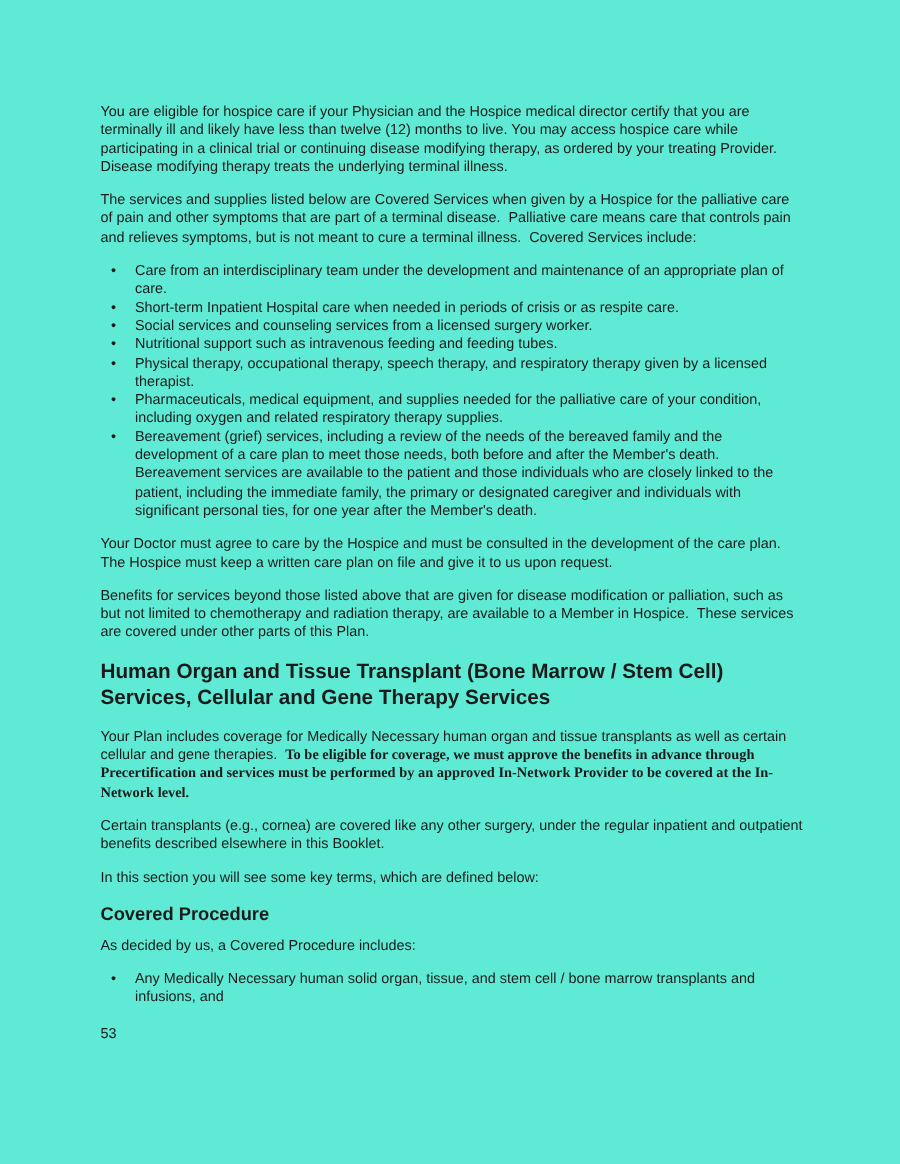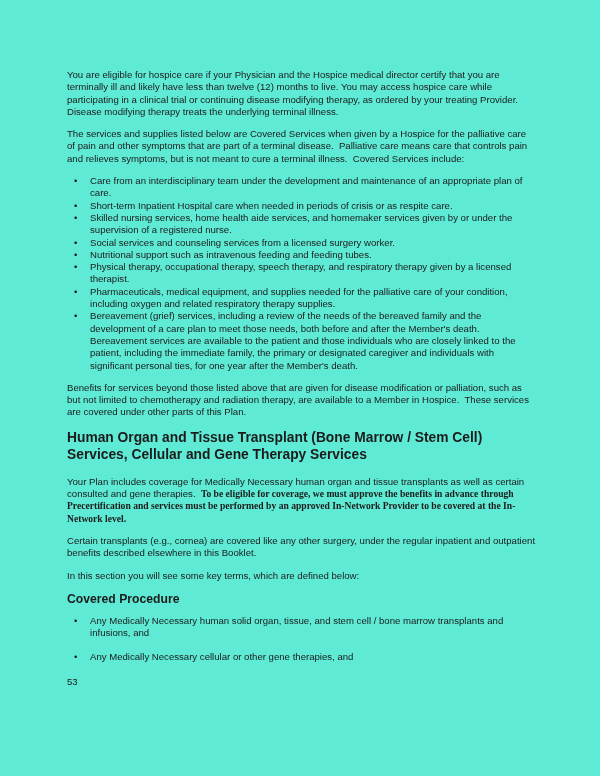--- a/index.html
+++ b/index.html
@@ -69,43 +69,43 @@
 <div class="page">
   <div class="content">
 
     <p>You are eligible for hospice care if your Physician and the Hospice medical director certify that you are terminally ill and likely have less than twelve (12) months to live. You may access hospice care while participating in a clinical trial or continuing disease modifying therapy, as ordered by your treating Provider. Disease modifying therapy treats the underlying terminal illness.</p>
 
     <p>The services and supplies listed below are Covered Services when given by a Hospice for the palliative care of pain and other symptoms that are part of a terminal disease.  Palliative care means care that controls pain and relieves symptoms, but is not meant to cure a terminal illness.  Covered Services include:</p>
 
     <ul class="bullet-list">
       <li>Care from an interdisciplinary team under the development and maintenance of an appropriate plan of care.</li>
       <li>Short-term Inpatient Hospital care when needed in periods of crisis or as respite care.</li>
-      <li>Skilled nursing services, home health aide services, and homemaker services given by or under the supervision of a registered nurse.</li>
       <li>Social services and counseling services from a licensed surgery worker.</li>
       <li>Nutritional support such as intravenous feeding and feeding tubes.</li>
       <li>Physical therapy, occupational therapy, speech therapy, and respiratory therapy given by a licensed therapist.</li>
       <li>Pharmaceuticals, medical equipment, and supplies needed for the palliative care of your condition, including oxygen and related respiratory therapy supplies.</li>
       <li>Bereavement (grief) services, including a review of the needs of the bereaved family and the development of a care plan to meet those needs, both before and after the Member's death. Bereavement services are available to the patient and those individuals who are closely linked to the patient, including the immediate family, the primary or designated caregiver and individuals with significant personal ties, for one year after the Member's death.</li>
     </ul>
 
+    <p>Your Doctor must agree to care by the Hospice and must be consulted in the development of the care plan. The Hospice must keep a written care plan on file and give it to us upon request.</p>
 
     <p>Benefits for services beyond those listed above that are given for disease modification or palliation, such as but not limited to chemotherapy and radiation therapy, are available to a Member in Hospice.  These services are covered under other parts of this Plan.</p>
 
     <h1 class="section-heading">Human Organ and Tissue Transplant (Bone Marrow / Stem Cell) Services, Cellular and Gene Therapy Services</h1>
 
-    <p><span>Your Plan includes coverage for Medically Necessary human organ and tissue transplants as well as certain consulted and gene therapies.  </span><span class="bold">To be eligible for coverage, we must approve the benefits in advance through Precertification and services must be performed by an approved In-Network Provider to be covered at the In-Network level.</span></p>
+    <p><span>Your Plan includes coverage for Medically Necessary human organ and tissue transplants as well as certain cellular and gene therapies.  </span><span class="bold">To be eligible for coverage, we must approve the benefits in advance through Precertification and services must be performed by an approved In-Network Provider to be covered at the In-Network level.</span></p>
 
     <p>Certain transplants (e.g., cornea) are covered like any other surgery, under the regular inpatient and outpatient benefits described elsewhere in this Booklet.</p>
 
     <p>In this section you will see some key terms, which are defined below:</p>
 
     <h2 class="sub-heading">Covered Procedure</h2>
 
+    <p>As decided by us, a Covered Procedure includes:</p>
 
     <ul class="bullet-list procedure-list">
       <li>Any Medically Necessary human solid organ, tissue, and stem cell / bone marrow transplants and infusions, and</li>
-      <li>Any Medically Necessary cellular or other gene therapies, and</li>
     </ul>
 
     <div class="page-number">53</div>
 
   </div>
 </div>
 
 </body></html>

